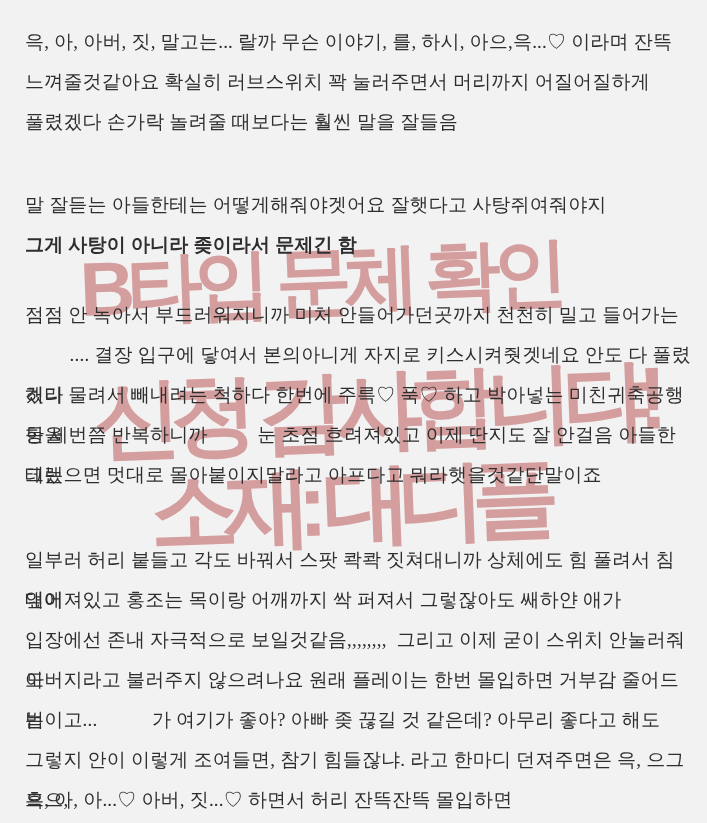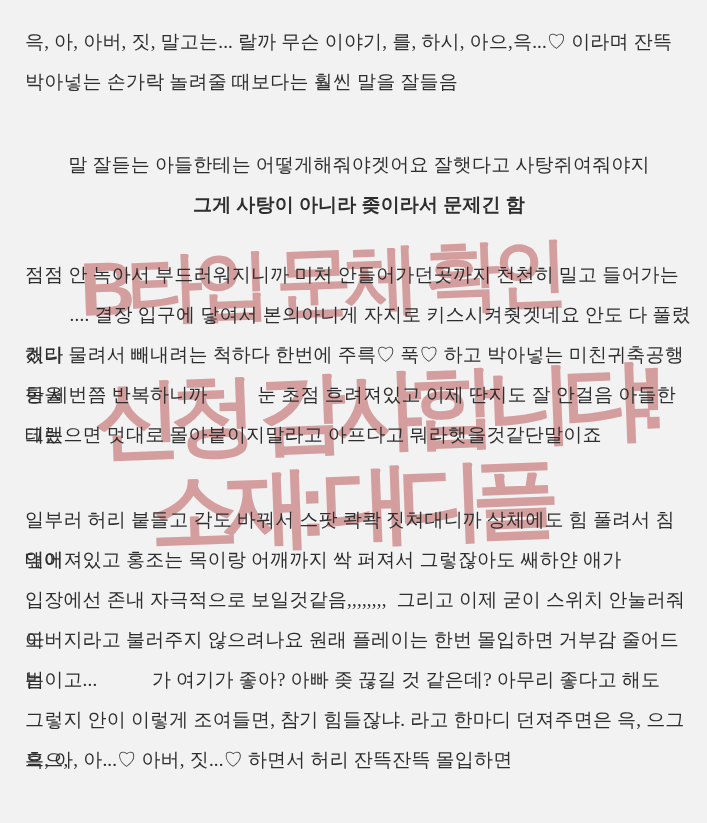--- a/index.html
+++ b/index.html
@@ -37,21 +37,21 @@
   .wm-line.wm-2 { left: 150px; top: 468px; font-size: 88px; letter-spacing: -14px; }
   
   .text-layer {
     position: absolute;
     inset: 0;
     z-index: 1;
     padding: 22px 14px 0 25px;
     box-sizing: border-box;
   }
   .paragraph { margin: 0; }
-  .paragraph.p-1 { margin-top: 43px; text-align: center; }
+  .paragraph.p-1 { margin-top: 43px; }
   .paragraph.p-2 { margin-top: 30px; }
   .paragraph.p-3 { margin-top: 45px; }
   .tline {
     font-size: 19px;
     line-height: 40px;
     height: 40px;
     color: #2e2e2e;
     white-space: pre-wrap;
     letter-spacing: 0.2px;
   }
@@ -64,21 +64,22 @@
 
 <div class="page">
   <div class="watermark" id="watermark">
       <div class="wm-line wm-0" style="color: rgb(213, 158, 158);">B타입 문체 확인</div>
       <div class="wm-line wm-1" style="color: rgb(213, 158, 158);">신청 감샤합니댜!</div>
       <div class="wm-line wm-2" style="color: rgb(213, 158, 158);">소재: 대디플</div>
     </div>
   <div class="text-layer" id="text-layer">
       <div class="paragraph p-0">
         <div class="tline">윽, 아, 아버, 짓, 말고는... 랄까 무슨 이야기, 를, 하시, 아으,윽...♡ 이라며 잔뜩</div>
-        <div class="tline">박아넣는 손가락 놀려줄 때보다는 훨씬 말을 잘들음</div>
+        <div class="tline">느껴줄것같아요 확실히 러브스위치 꽉 눌러주면서 머리까지 어질어질하게</div>
+        <div class="tline">풀렸겠다 손가락 놀려줄 때보다는 훨씬 말을 잘들음</div>
       </div>
       <div class="paragraph p-1">
         <div class="tline">말 잘듣는 아들한테는 어떻게해줘야겟어요 잘햇다고 사탕쥐여줘야지</div>
         <div class="tline emphasis">그게 사탕이 아니라 좆이라서 문제긴 함</div>
       </div>
       <div class="paragraph p-2">
         <div class="tline">점점 안 녹아서 부드러워지니까 미처 안들어가던곳까지 천천히 밀고 들어가는</div>
         <div class="tline">         .... 결장 입구에 닿여서 본의아니게 자지로 키스시켜줫겟네요 안도 다 풀렸겠다</div>
         <div class="tline">허리 물려서 빼내려는 척하다 한번에 주륵♡ 푹♡ 하고 박아넣는 미친귀축공행동을</div>
         <div class="tline">한 세번쯤 반복하니까          눈 초점 흐려져있고 이제 딴지도 잘 안걸음 아들한테는</div>

